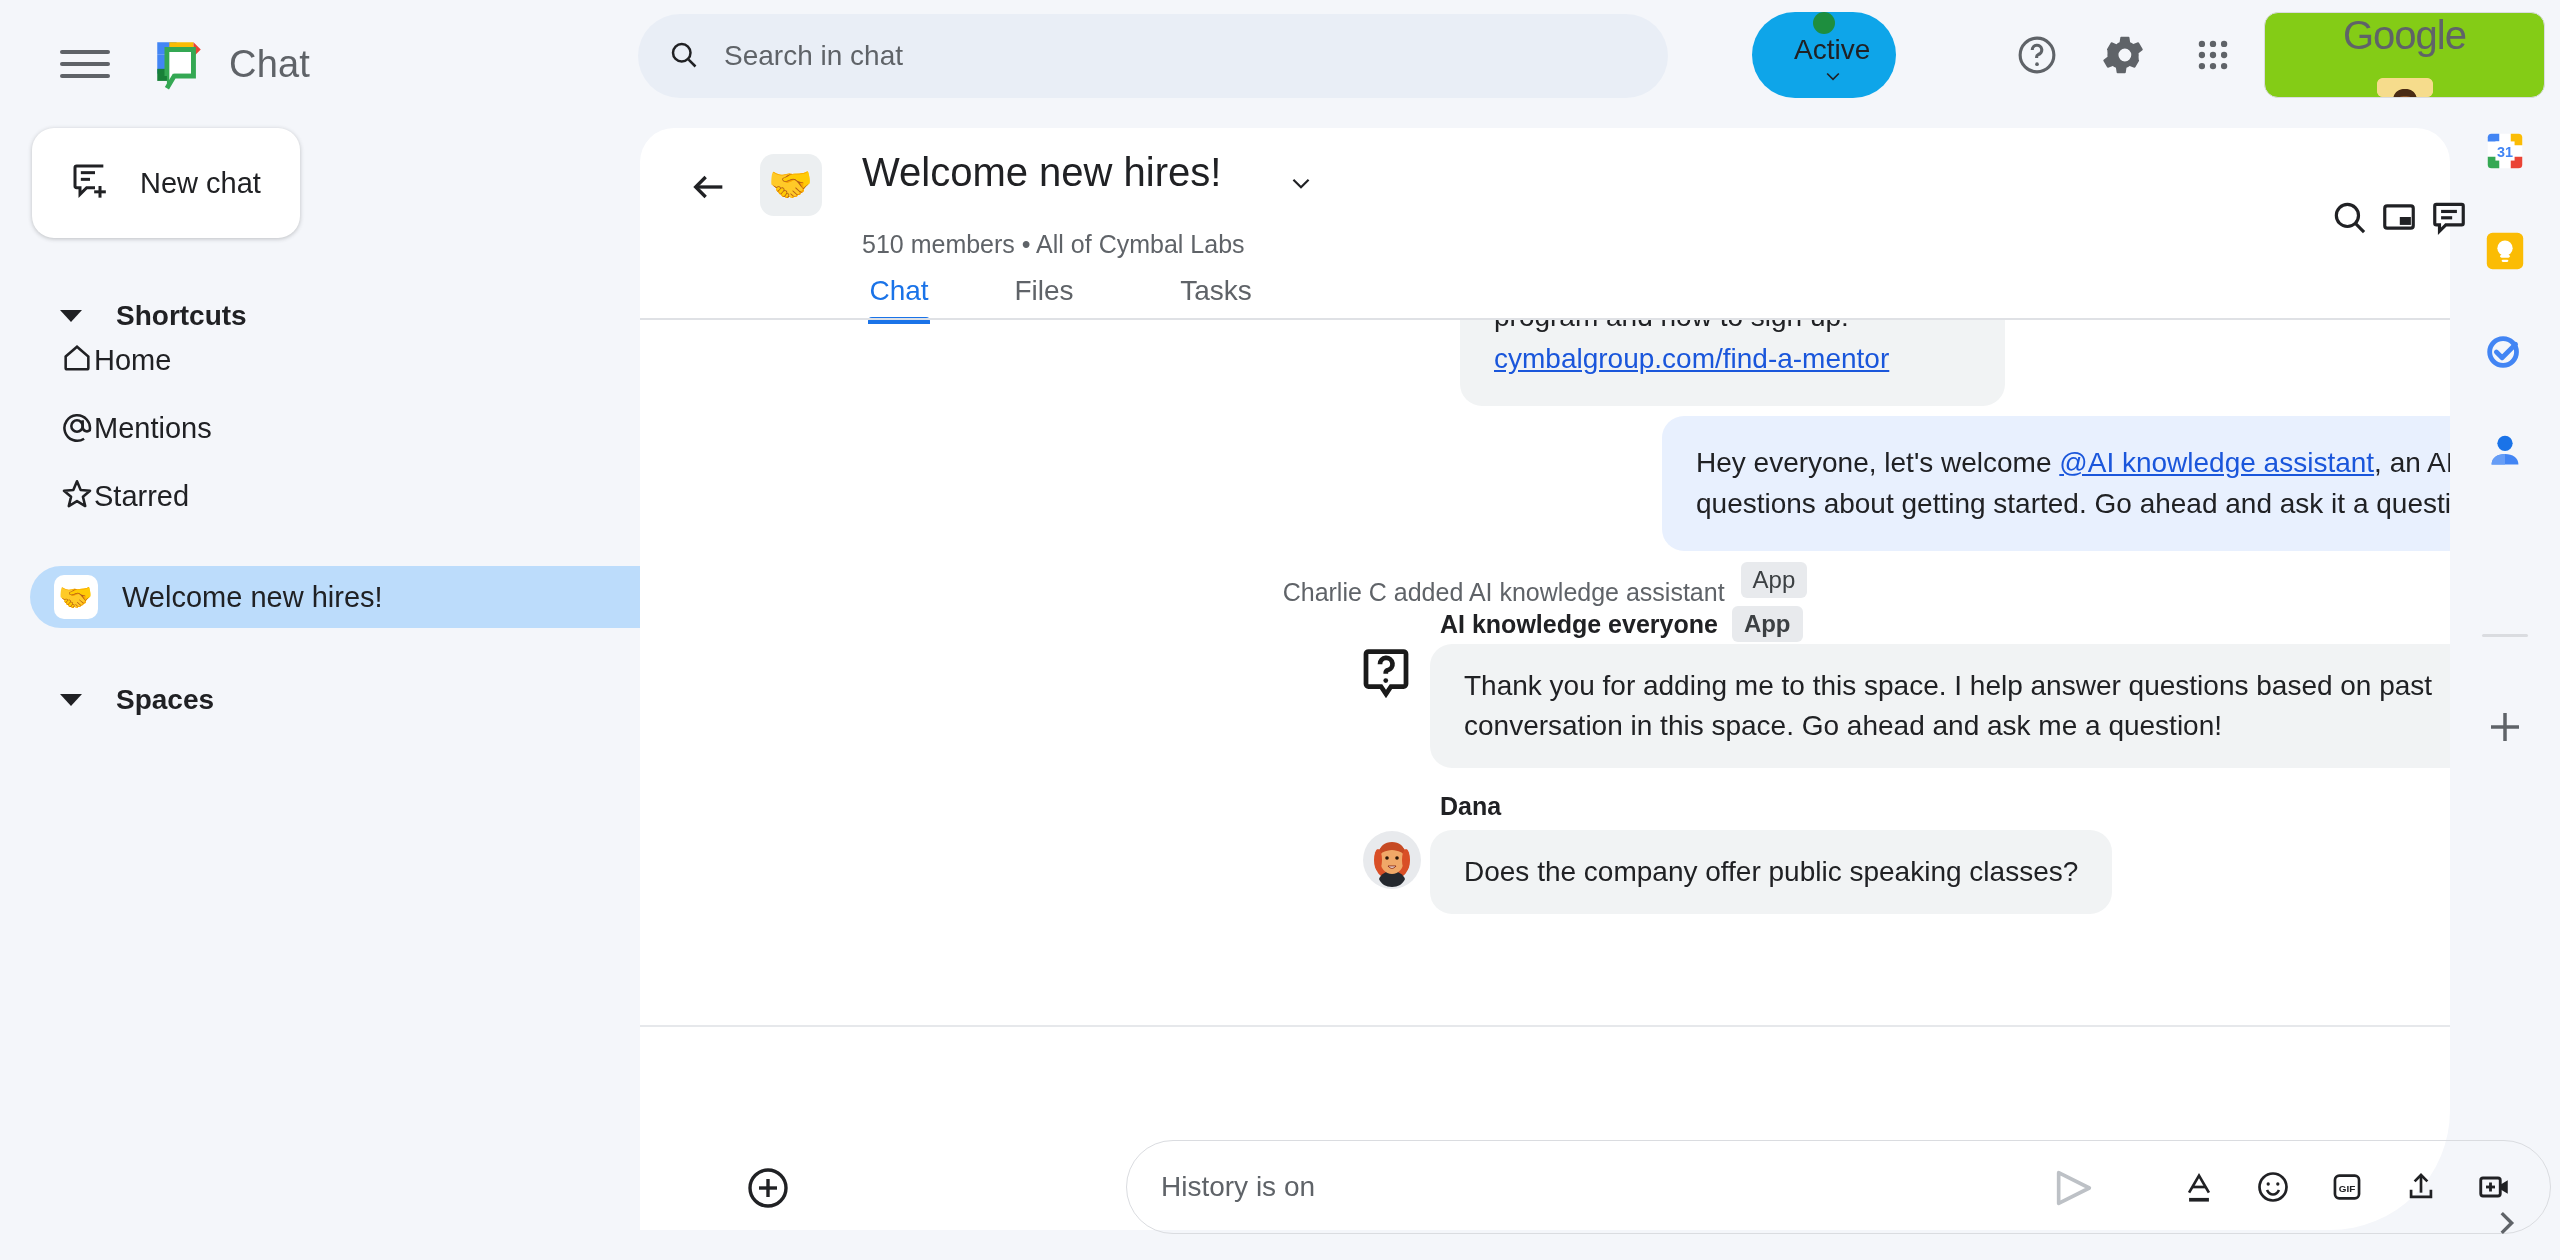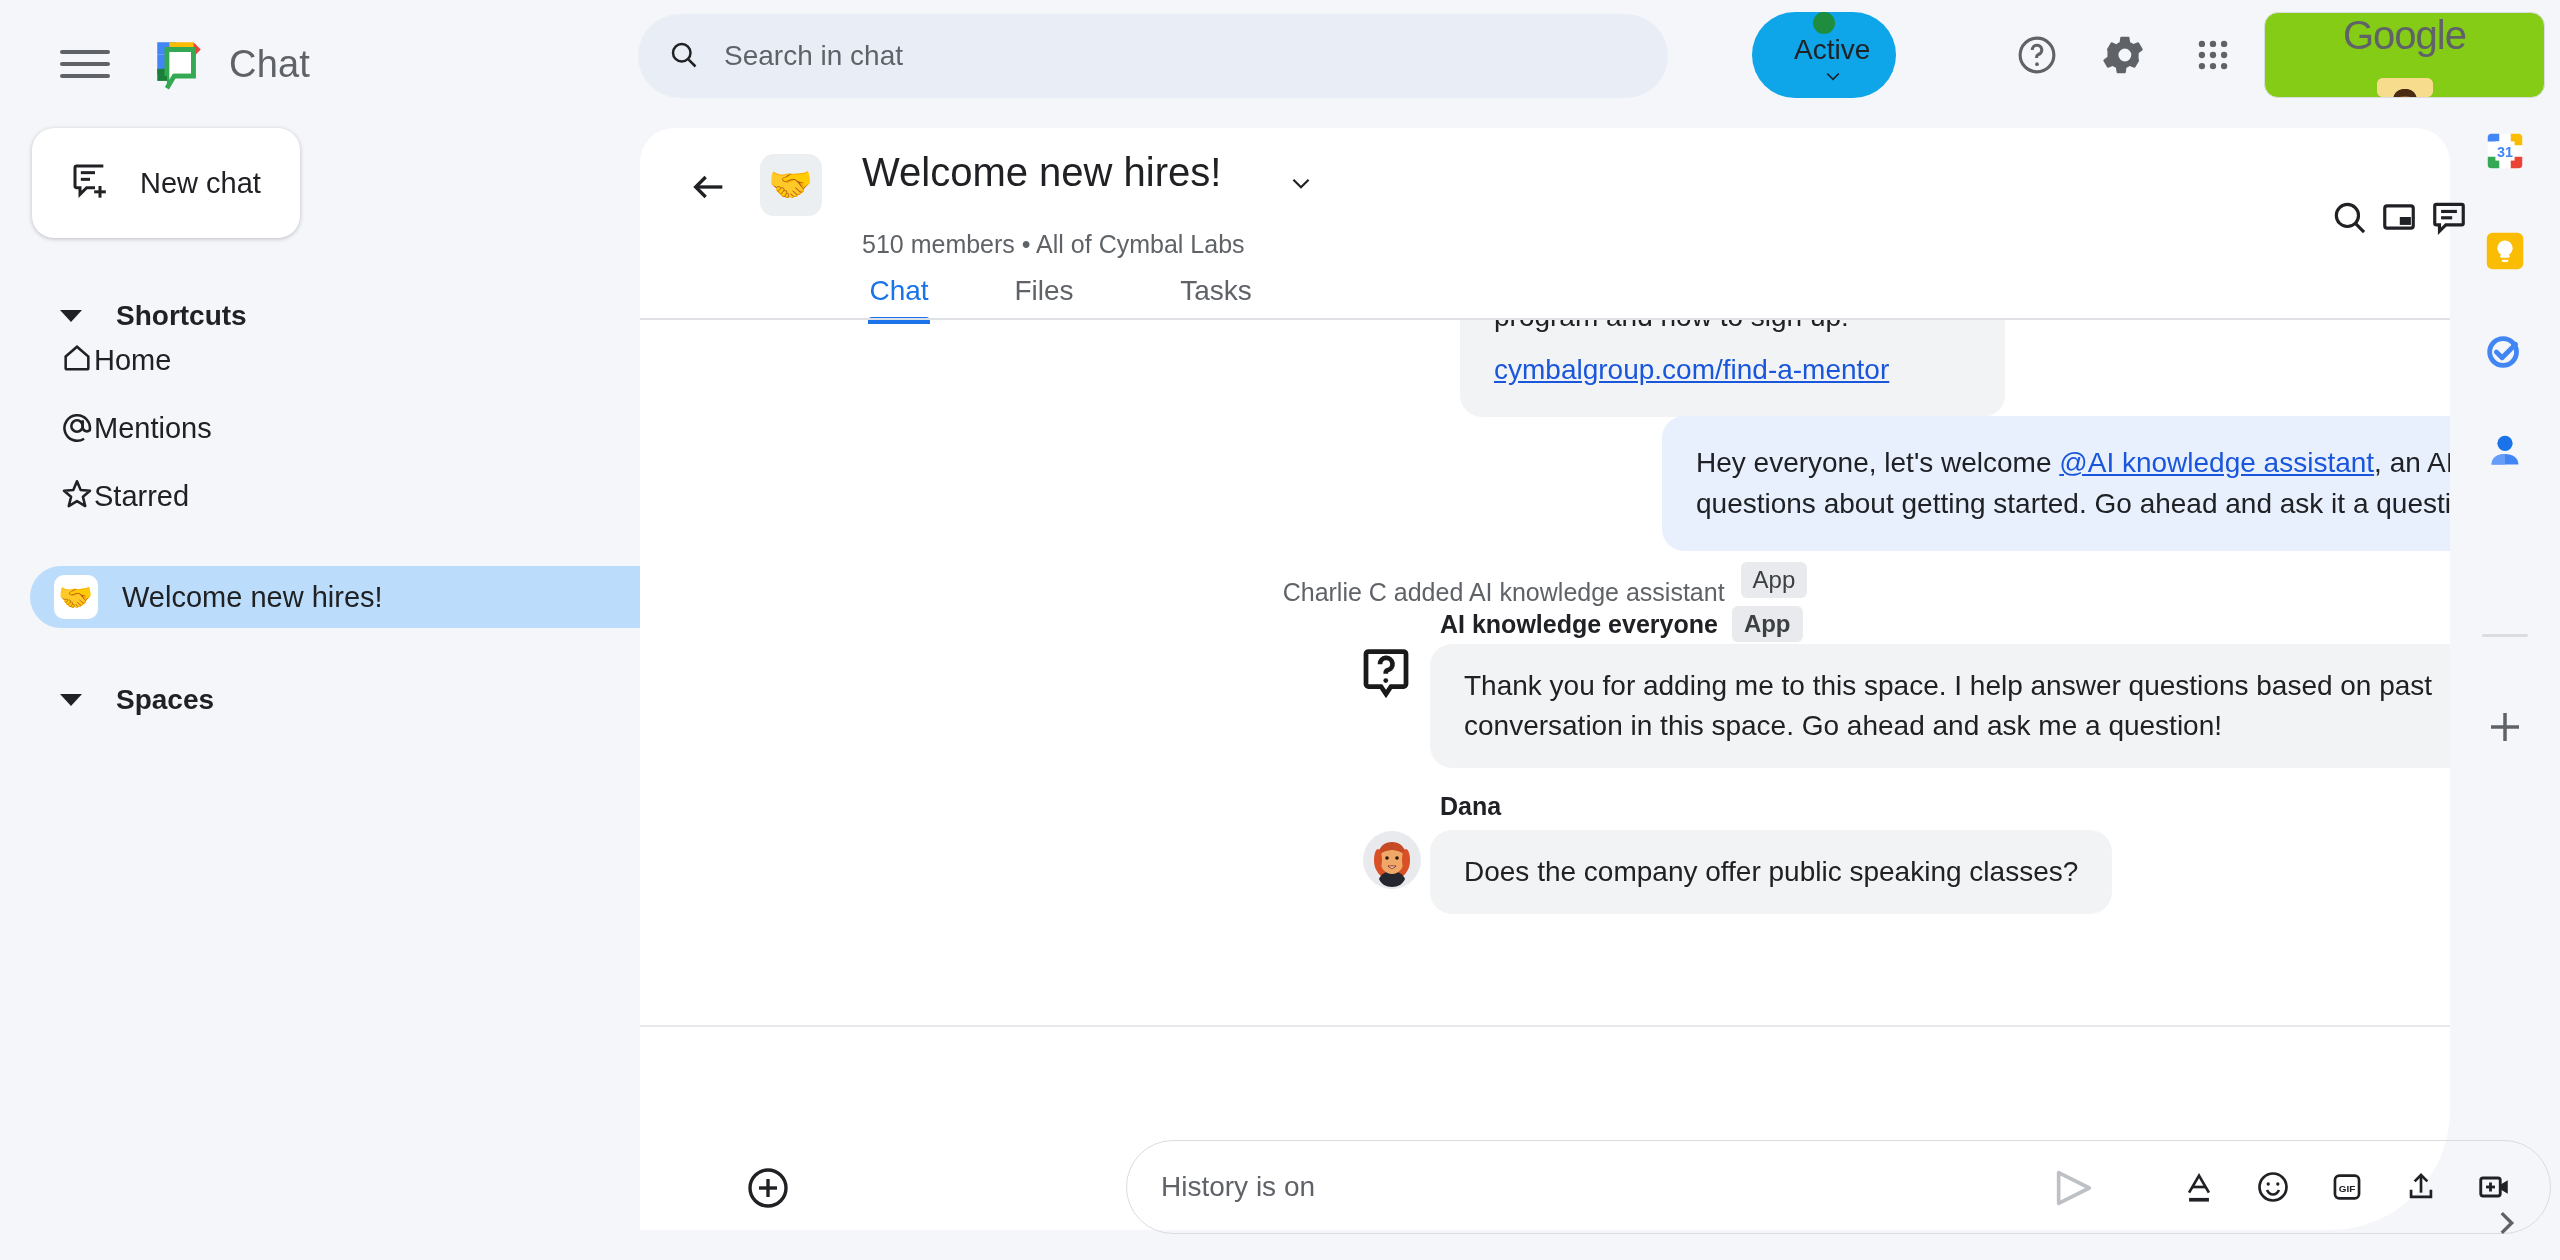--- a/index.html
+++ b/index.html
@@ -141,21 +141,21 @@
   .msgs { position: absolute; left: 0; top: 192px; width: 1810px; height: 690px; overflow: hidden; }
 
   .bubble-grey {
     background: #f1f3f4; border-radius: 22px; padding: 22px 34px;
     font-size: 28px; color: #202124; line-height: 1.42; display: inline-block;
   }
   .bubble-blue {
     background: #e8f0fe; border-radius: 22px; padding: 26px 34px;
     font-size: 28px; color: #202124; line-height: 1.48; display: inline-block;
   }
-  .link { color: #1a56db; text-decoration: underline; cursor: pointer; margin-top: 11px; }
+  .link { color: #1a56db; text-decoration: underline; cursor: pointer; }
   .mention { color: #1a56db; text-decoration: underline; cursor: pointer; }
 
   .top-clipped {
     position: absolute; left: 820px; top: -46px; width: 545px;
     background: #f1f3f4; border-bottom-left-radius: 22px; border-bottom-right-radius: 22px;
     padding: 22px 34px 26px 34px; font-size: 28px; color: #202124; line-height: 1.5;
   }
 
   .row-blue { position: absolute; left: 1022px; top: 96px; width: 1280px; }
 

